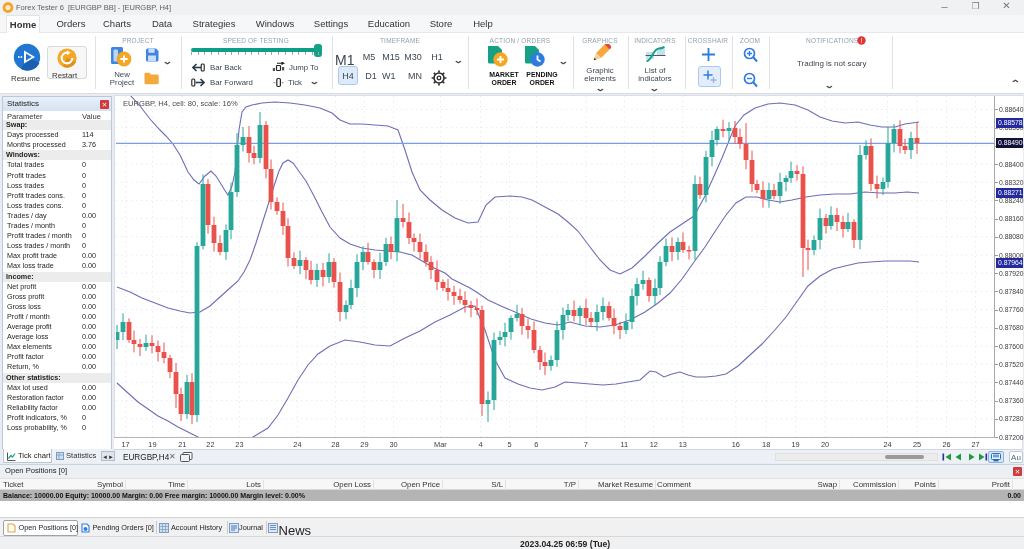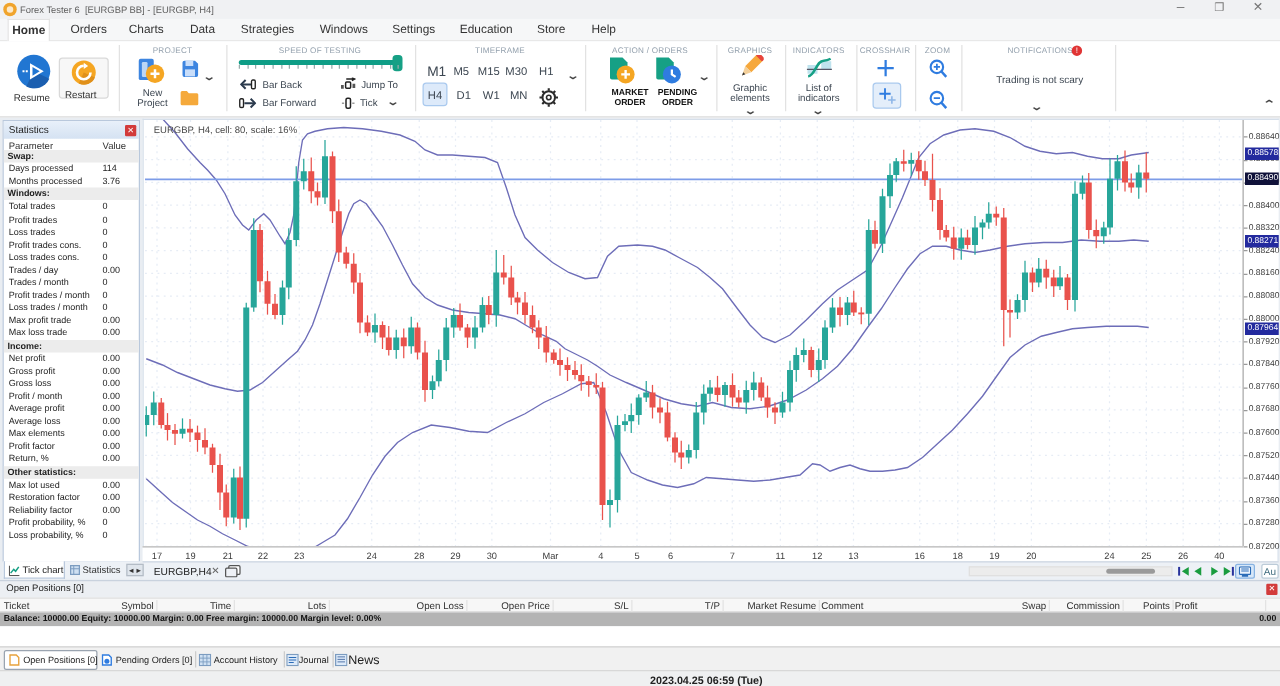--- a/index.html
+++ b/index.html
@@ -160,30 +160,30 @@
 <path d="M5 1.2 H11.5 M9.5 0 L11.8 1.2 L9.5 2.5" stroke="#222" stroke-width="1.1" fill="none"></path>
     </svg>
 <div class="tbtxt" style="left:289px;top:29.5px">Jump To</div>
 <svg class="abs" style="left:273px;top:43.5px" width="11" height="11" viewBox="0 0 11 11">
 <rect x="3.8" y="1.5" width="3.6" height="8" rx="1.2" fill="#fff" stroke="#222" stroke-width="1.2"></rect>
 <rect x="0.5" y="5" width="1.8" height="1.2" fill="#999"></rect>
       <rect x="8.8" y="5" width="1.8" height="1.2" fill="#999"></rect>
     </svg>
 <div class="tbtxt" style="left:288px;top:45px">Tick</div>
 <div class="chev" style="left:311px;top:44px">⌄</div>
-<div class="tbtxt" style="left:335px;top:19px;width:22px;text-align:right;font-size:11px">M1</div>
+<div class="tbtxt" style="left:335px;top:19px;width:22px;text-align:left;font-size:14px">M1</div>
 <div class="tbtxt" style="left:358px;top:19px;width:22px;text-align:center;font-size:9px">M5</div>
 <div class="tbtxt" style="left:380px;top:19px;width:22px;text-align:center;font-size:9px">M15</div>
 <div class="tbtxt" style="left:402px;top:19px;width:22px;text-align:center;font-size:9px">M30</div>
 <div class="tbtxt" style="left:426px;top:19px;width:22px;text-align:center;font-size:9px">H1</div>
 <div class="chev" style="left:455px;top:23px">⌄</div>
 <div class="abs" style="left:338px;top:33px;width:20px;height:19px;background:#ddeafa;border:1px solid #a9c9ee;border-radius:3px"></div>
 <div class="tbtxt" style="left:337px;top:38px;width:22px;text-align:center;font-size:9px">H4</div>
 <div class="tbtxt" style="left:360px;top:38px;width:22px;text-align:center;font-size:9px">D1</div>
-<div class="tbtxt" style="left:382px;top:38px;width:22px;text-align:center;font-size:9px">W1</div>
+<div class="tbtxt" style="left:382px;top:38px;width:22px;font-size:9px">W1</div>
 <div class="tbtxt" style="left:404px;top:38px;width:22px;text-align:center;font-size:9px">MN</div>
 <svg class="abs" style="left:431px;top:37px" width="16" height="16" viewBox="0 0 16 16">
 <path d="M8 1 L9.2 3 A5.2 5.2 0 0 1 12.9 3.1 L13 1.2 L14.8 3 L13 5 A5.2 5.2 0 0 1 8 1Z" fill="none"></path>
 <circle cx="8" cy="8" r="5" fill="none" stroke="#2b2b2b" stroke-width="1.6"></circle>
 <circle cx="8" cy="8" r="1.8" fill="#fff" stroke="#2b2b2b" stroke-width="1.3"></circle>
 <g stroke="#2b2b2b" stroke-width="1.7">
 <path d="M8 0.6 V2.6 M8 13.4 V15.4 M0.6 8 H2.6 M13.4 8 H15.4 M2.8 2.8 L4.2 4.2 M11.8 11.8 L13.2 13.2 M2.8 13.2 L4.2 11.8 M11.8 4.2 L13.2 2.8"></path>
       </g>
 </svg>
 <svg class="abs" style="left:486px;top:12px" width="23" height="24" viewBox="0 0 23 24">
@@ -635,21 +635,21 @@
 <div class="tl" style="left:501.3px">11</div>
 <div class="tl" style="left:530.8px">12</div>
 <div class="tl" style="left:559.8px">13</div>
 <div class="tl" style="left:612.8px">16</div>
 <div class="tl" style="left:643.2px">18</div>
 <div class="tl" style="left:672.6px">19</div>
 <div class="tl" style="left:702.1px">20</div>
 <div class="tl" style="left:764.6px">24</div>
 <div class="tl" style="left:794.1px">25</div>
 <div class="tl" style="left:823.5px">26</div>
-<div class="tl" style="left:852.5px">40</div>
+<div class="tl" style="left:852.5px">27</div>
   </div>
 <div id="statstabs">
 <div class="abs" style="left:1px;top:0px;width:49px;height:14px;background:#fff;border:1px solid #b9c8dc;border-top:none"></div>
 <svg class="abs" style="left:5px;top:3px" width="9" height="9" viewBox="0 0 9 9">
       <path d="M0.5 8.5 V0.5 M0.5 8.5 H8.5" stroke="#555" stroke-width="1"></path>
       <path d="M1.5 6.5 L4 3.5 L5.5 5 L8 1.5" fill="none" stroke="#16a085" stroke-width="1.2"></path>
     </svg>
 <div class="abs" style="left:16px;top:2px;font-size:7.6px">Tick chart</div>
 <svg class="abs" style="left:54px;top:3px" width="8" height="8" viewBox="0 0 8 8">
       <rect x="0.5" y="0.5" width="7" height="7" fill="#cfe0f2" stroke="#7c9cc0"></rect>
@@ -694,21 +694,21 @@
 <div class="oc" style="left:191px;width:70px;text-align:right">Lots</div>
 <div class="oc" style="left:301px;width:70px;text-align:right">Open Loss</div>
 <div class="oc" style="left:370px;width:70px;text-align:right">Open Price</div>
 <div class="oc" style="left:433px;width:70px;text-align:right">S/L</div>
 <div class="oc" style="left:506px;width:70px;text-align:right">T/P</div>
 <div class="oc" style="left:583px;width:70px;text-align:right">Market Resume</div>
 <div class="oc" style="left:657px">Comment</div>
 <div class="oc" style="left:767px;width:70px;text-align:right">Swap</div>
 <div class="oc" style="left:826px;width:70px;text-align:right">Commission</div>
 <div class="oc" style="left:866px;width:70px;text-align:right">Points</div>
-<div class="oc" style="left:888px;width:70px;text-align:right">Profit</div>
+<div class="oc" style="left:940px;width:70px;text-align:right">Profit</div>
 <div class="csep" style="left:125px"></div>
 <div class="csep" style="left:187px"></div>
 <div class="csep" style="left:263px"></div>
 <div class="csep" style="left:373px"></div>
 <div class="csep" style="left:442px"></div>
 <div class="csep" style="left:505px"></div>
 <div class="csep" style="left:578px"></div>
 <div class="csep" style="left:655px"></div>
 <div class="csep" style="left:839px"></div>
 <div class="csep" style="left:898px"></div>
@@ -741,21 +741,21 @@
 <svg class="abs" style="left:229px;top:5px" width="10" height="10" viewBox="0 0 10 10">
       <rect x="0.5" y="0.5" width="9" height="9" fill="#dce9f8" stroke="#7c9cc0"></rect>
       <path d="M2 3 H8 M2 5 H8 M2 7 H6" stroke="#2b6cb8" stroke-width="0.9"></path>
     </svg>
 <div class="abs" style="left:239px;top:5px;font-size:7.3px">Journal</div>
 <div class="abs" style="left:266px;top:3px;width:1px;height:13px;background:#ccc"></div>
 <svg class="abs" style="left:268px;top:5px" width="10" height="10" viewBox="0 0 10 10">
       <rect x="0.5" y="0.5" width="9" height="9" fill="#dce9f8" stroke="#7c9cc0"></rect>
       <path d="M2 2.5 H8 M2 4.5 H8 M2 6.5 H8" stroke="#5577aa" stroke-width="0.8"></path>
     </svg>
-<div class="abs" style="left:278.6px;top:5px;font-size:10px">News</div>
+<div class="abs" style="left:278.6px;top:5px;font-size:13px">News</div>
 </div>
 <div id="statusbar">
     <div class="abs" style="left:520px;top:2px;font-weight:bold">2023.04.25 06:59 (Tue)</div>
   </div>
 <div id="statspanel">
 <div id="statshead">Statistics<div class="abs" style="left:97px;top:2.5px;width:9px;height:9px;background:#d23b3b;border-radius:1px;color:#fff;font-size:6.5px;text-align:center;line-height:9px">✕</div></div>
 <div id="statscols">
       <span class="abs" style="left:4px;top:1px">Parameter</span>
       <span class="abs" style="left:79px;top:1px">Value</span>
     </div>
@@ -865,19 +865,19 @@
     </div>
 <div class="srow" style="top:295.7px">
       <span class="sl">Restoration factor</span>
       <span class="sv">0.00</span>
     </div>
 <div class="srow" style="top:305.8px">
       <span class="sl">Reliability factor</span>
       <span class="sv">0.00</span>
     </div>
 <div class="srow" style="top:315.9px">
-      <span class="sl">Profit probability, %</span>
+      <span class="sl">Profit indicators, %</span>
       <span class="sv">0</span>
     </div>
 <div class="srow" style="top:326.0px">
       <span class="sl">Loss probability, %</span>
       <span class="sv">0</span>
     </div>
 </div>
 </body></html>

